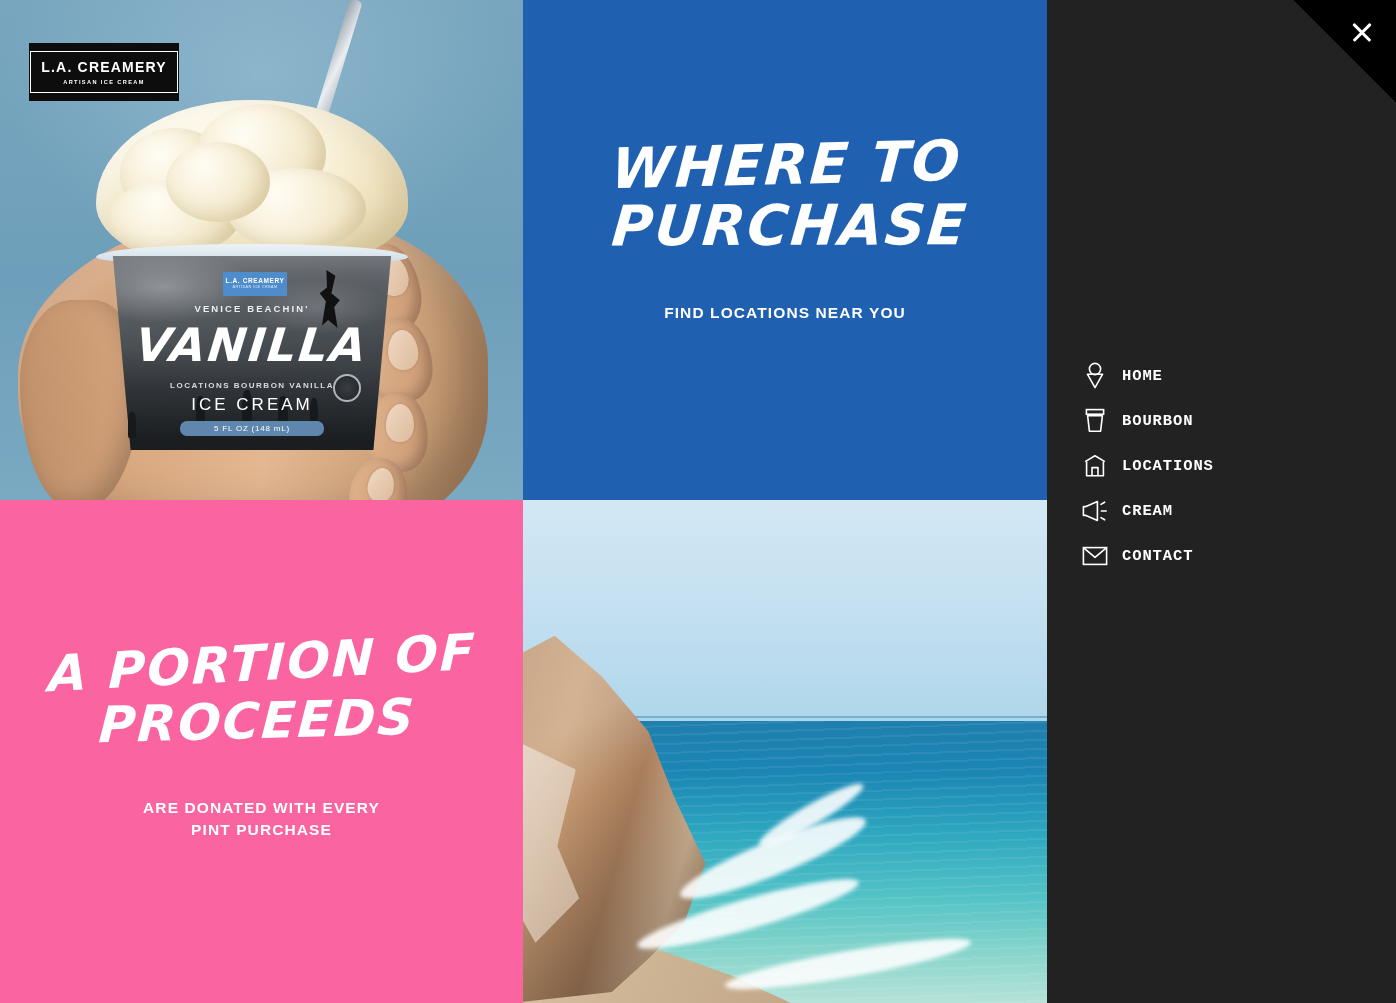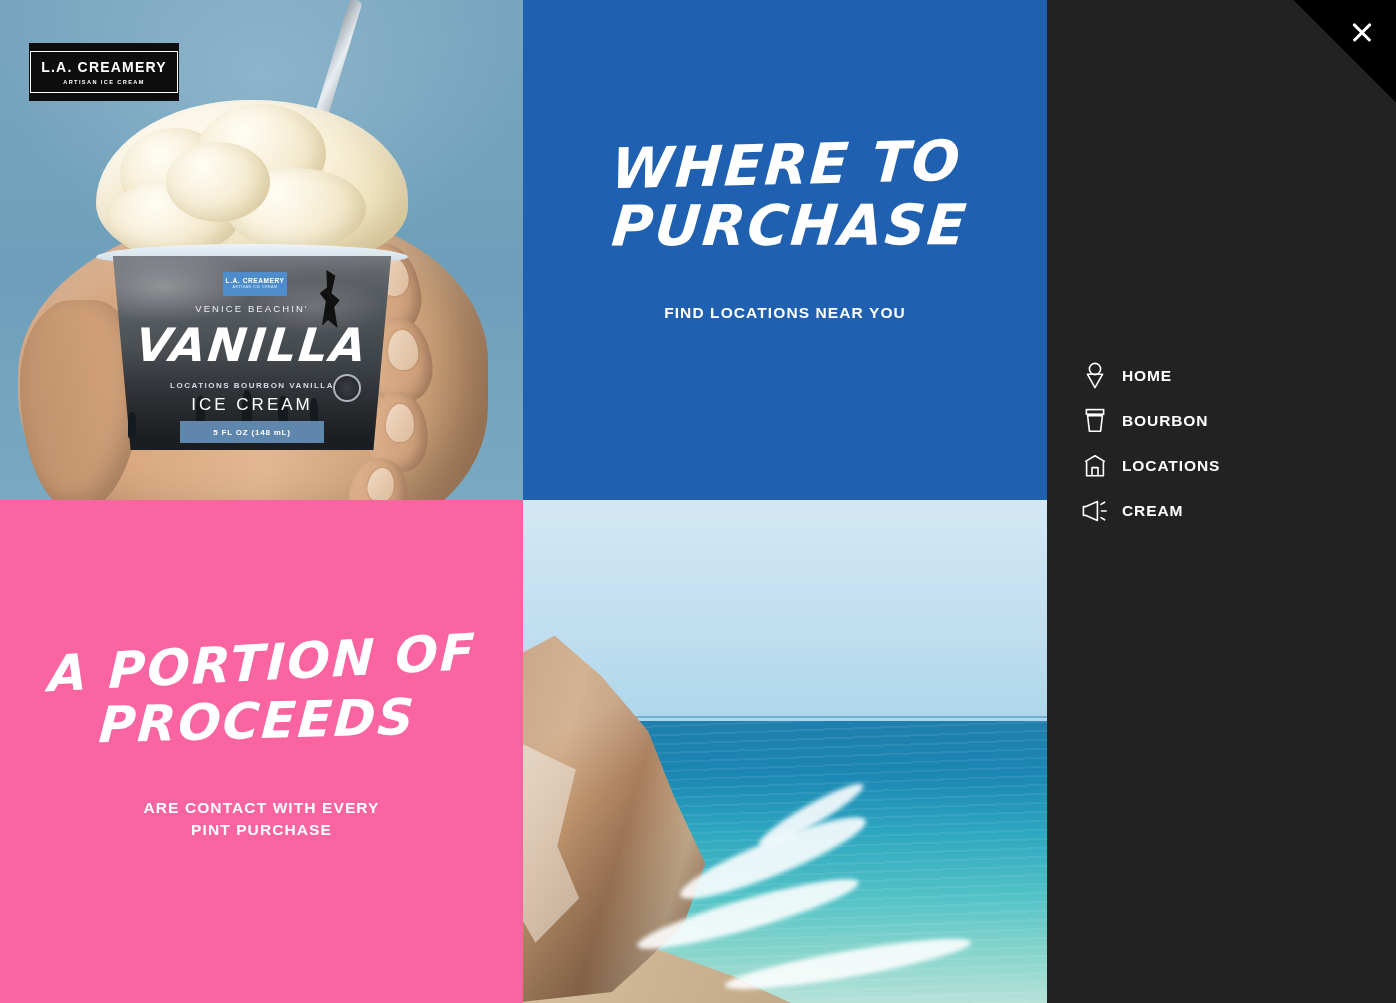--- a/index.html
+++ b/index.html
@@ -60,32 +60,32 @@
       linear-gradient(185deg, rgba(0,0,0,0) 52%, rgba(0,0,0,.46) 100%); }
   .pint-rim { position:absolute; left:96px; top:244px; width:312px; height:22px;
               background:linear-gradient(180deg,#eef3f7,#c9d9e4);
               border-radius:50%/60% 60% 40% 40%; }
   .pint-badge { position:absolute; left:223px; top:272px; width:64px; height:24px;
                 background:#4f8ccc; display:flex; flex-direction:column;
                 align-items:center; justify-content:center; line-height:1; }
   .pint-badge .b1 { color:#fff; font-size:6.5px; letter-spacing:.6px; font-weight:700; }
   .pint-badge .b2 { color:#e2eefb; font-size:3.6px; letter-spacing:.5px; margin-top:2px; }
   .pint-venice { position:absolute; left:104px; top:303px; width:296px; text-align:center;
-                 color:#e9eef2; font-size:9.5px; letter-spacing:2.1px; font-weight:400; }
+                 color:#e9eef2; font-size:9.5px; letter-spacing:2.1px; font-weight:700; }
   .pint-flavor { position:absolute; left:104px; top:318px; width:296px; text-align:center;
                  color:#fff; font-size:46px; font-weight:700; font-style:italic;
                  letter-spacing:2px; transform:skewX(-6deg);
                  font-family:"DejaVu Sans", sans-serif; }
   .pint-sub { position:absolute; left:104px; top:381px; width:296px; text-align:center;
               color:#d6dce1; font-size:8px; letter-spacing:1.5px; font-weight:700; }
   .pint-ic { position:absolute; left:104px; top:395px; width:296px; text-align:center;
              color:#fff; font-size:17px; letter-spacing:3px; font-weight:400; }
-  .pint-oz { position:absolute; left:180px; top:421px; width:144px; height:22px;
+  .pint-oz { position:absolute; left:180px; top:421px; width:144px; height:15px;
              background:#5f87ae; color:#fff; font-size:8px; letter-spacing:.8px;
-             display:flex; align-items:center; justify-content:center; font-weight:700; }
+             display:flex; align-items:center; justify-content:center; font-weight:400;border-radius:7px; }
   .pint-silh { position:absolute; background:#151a1e; border-radius:40% 40% 14% 14%; }
   .s1 { left:196px; top:396px; width:9px; height:36px; }
   .s2 { left:242px; top:390px; width:10px; height:42px; }
   .s3 { left:278px; top:396px; width:10px; height:38px; }
   .s4 { left:310px; top:398px; width:8px; height:36px; }
   .s5 { left:128px; top:412px; width:8px; height:26px; }
   .skater { position:absolute; left:318px; top:270px; width:28px; height:58px;
             background:#111; clip-path:polygon(30% 0,62% 10%,48% 40%,78% 52%,58% 64%,70% 100%,36% 86%,14% 96%,28% 54%,6% 40%,32% 30%); }
   .organic-seal { position:absolute; left:333px; top:374px; width:28px; height:28px;
                   border-radius:50%; border:2px solid #cfd6db; opacity:.8;
@@ -178,21 +178,21 @@
                   cursor:pointer; }
   #close-btn { position:absolute; right:20px; top:18px; width:28px; height:28px;
                cursor:pointer; }
   #close-btn:before, #close-btn:after { content:""; position:absolute; left:2px; top:13px;
                width:24px; height:2.6px; background:#fff; border-radius:1px; }
   #close-btn:before { transform:rotate(45deg); }
   #close-btn:after  { transform:rotate(-45deg); }
 
   #nav { position:absolute; left:0; top:353px; width:100%; }
   .nav-item { display:flex; align-items:center; height:45px; padding-left:31px;
-              cursor:pointer; text-decoration:none; }
+              cursor:pointer; text-decoration:none;font-family:Liberation Mono, monospace; }
   .nav-icon { width:34px; height:30px; display:flex; align-items:center;
               justify-content:center; flex:0 0 34px; }
   .nav-label { color:#fff; font-size:15.5px; font-weight:700; letter-spacing:.9px;
                margin-left:10px; }
 </style>
 </head>
 <body>
 
 <div id="stage">
 
@@ -257,21 +257,21 @@
     </div>
     <div class="sub-line" id="purchase-sub">FIND LOCATIONS NEAR YOU</div>
   </div>
 
   <div class="panel" id="panel-proceeds">
     <div class="brush-title" id="proceeds-title">
       <span>A PORTION OF</span>
       <span class="ln2">PROCEEDS</span>
     </div>
     <div class="sub-line" id="proceeds-sub">
-      <span>ARE CONTACT WITH EVERY</span><br>
+      <span>ARE DONATED WITH EVERY</span><br>
       <span>PINT PURCHASE</span>
     </div>
   </div>
 
   <div class="panel" id="panel-beach">
     <div class="beach-sky"></div>
     <div class="beach-horizon"></div>
     <div class="beach-ocean">
       <div class="ocean-tex"></div>
     </div>
@@ -328,17 +328,26 @@
       <a class="nav-item">
         <span class="nav-icon">
           <svg width="26" height="22" viewBox="0 0 26 22" fill="none" stroke="#fff" stroke-width="1.6">
             <path d="M1.4 6.6 H4 L15.4 1.6 V20.4 L4 15.4 H1.4 Z" stroke-linejoin="round"></path>
             <path d="M19 4.4 L22.6 2.2 M19.4 11 H24.2 M19 17.6 L22.6 19.8" stroke-linecap="round"></path>
           </svg>
         </span>
         <span class="nav-label">CREAM</span>
       </a>
 
+      <a class="nav-item">
+        <span class="nav-icon">
+          <svg width="26" height="20" viewBox="0 0 26 20" fill="none" stroke="#fff" stroke-width="1.6">
+            <rect x="1.4" y="1.6" width="23.2" height="16.8"></rect>
+            <path d="M1.4 1.6 L13 11.4 L24.6 1.6" stroke-linejoin="round"></path>
+          </svg>
+        </span>
+        <span class="nav-label">CONTACT</span>
+      </a>
 
     </nav>
 
   </div>
 </div>
 
 </body></html>

